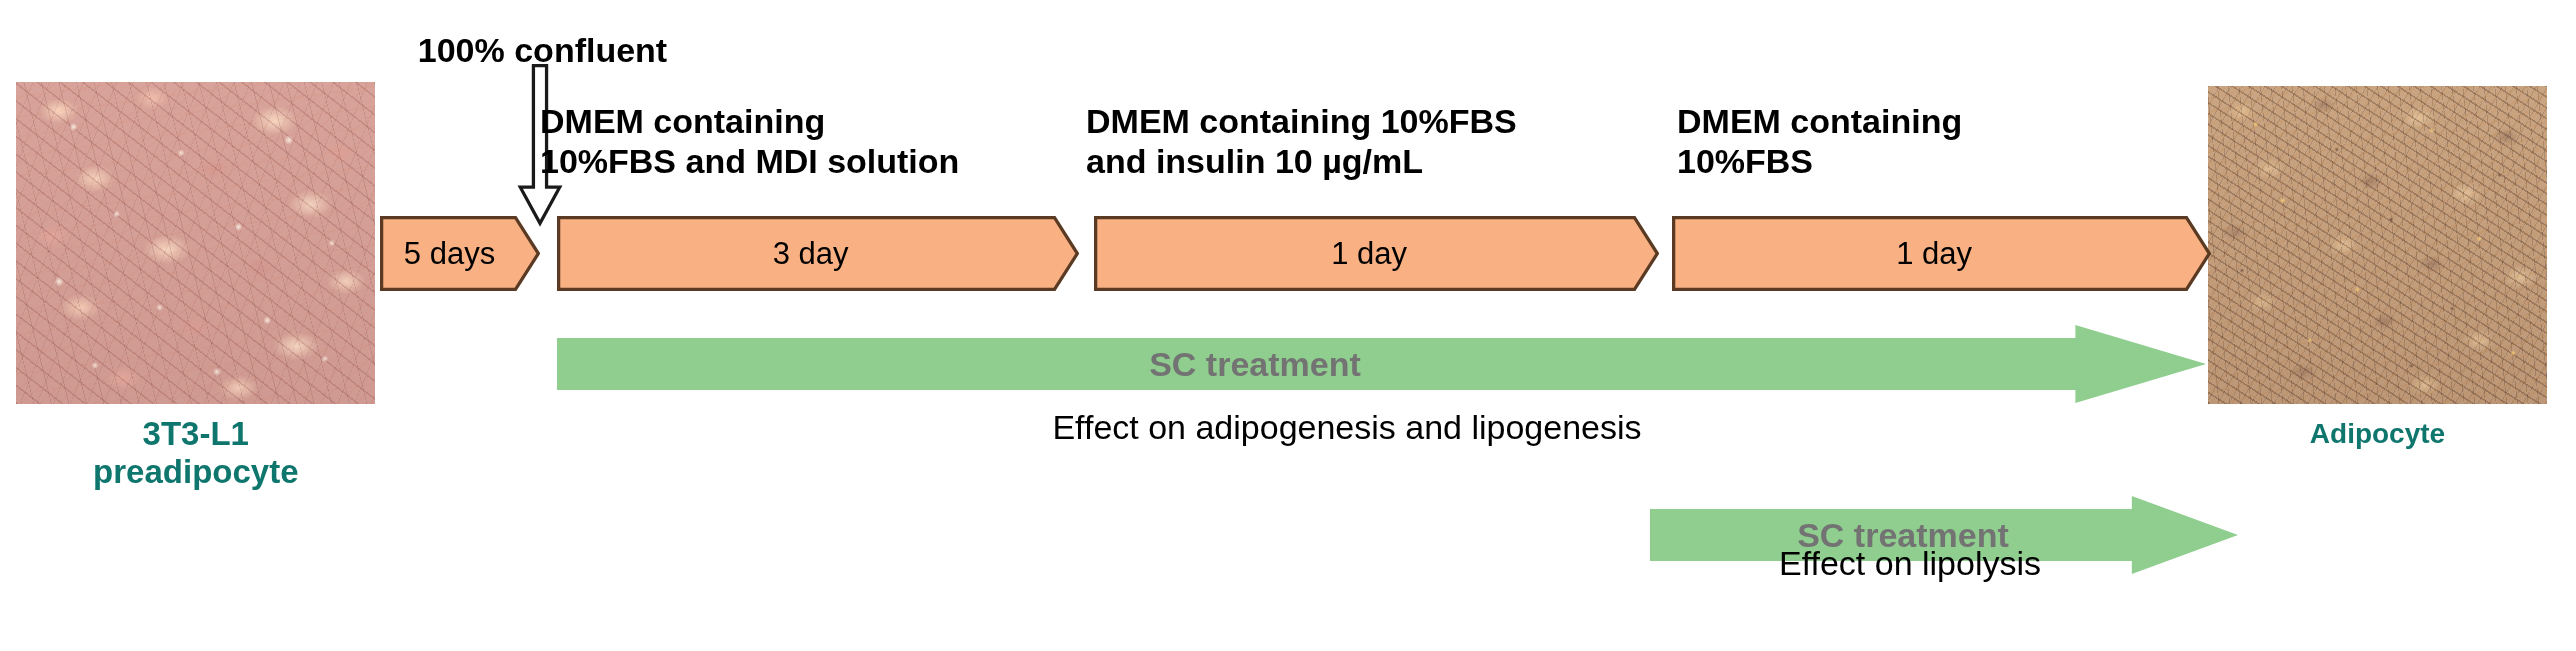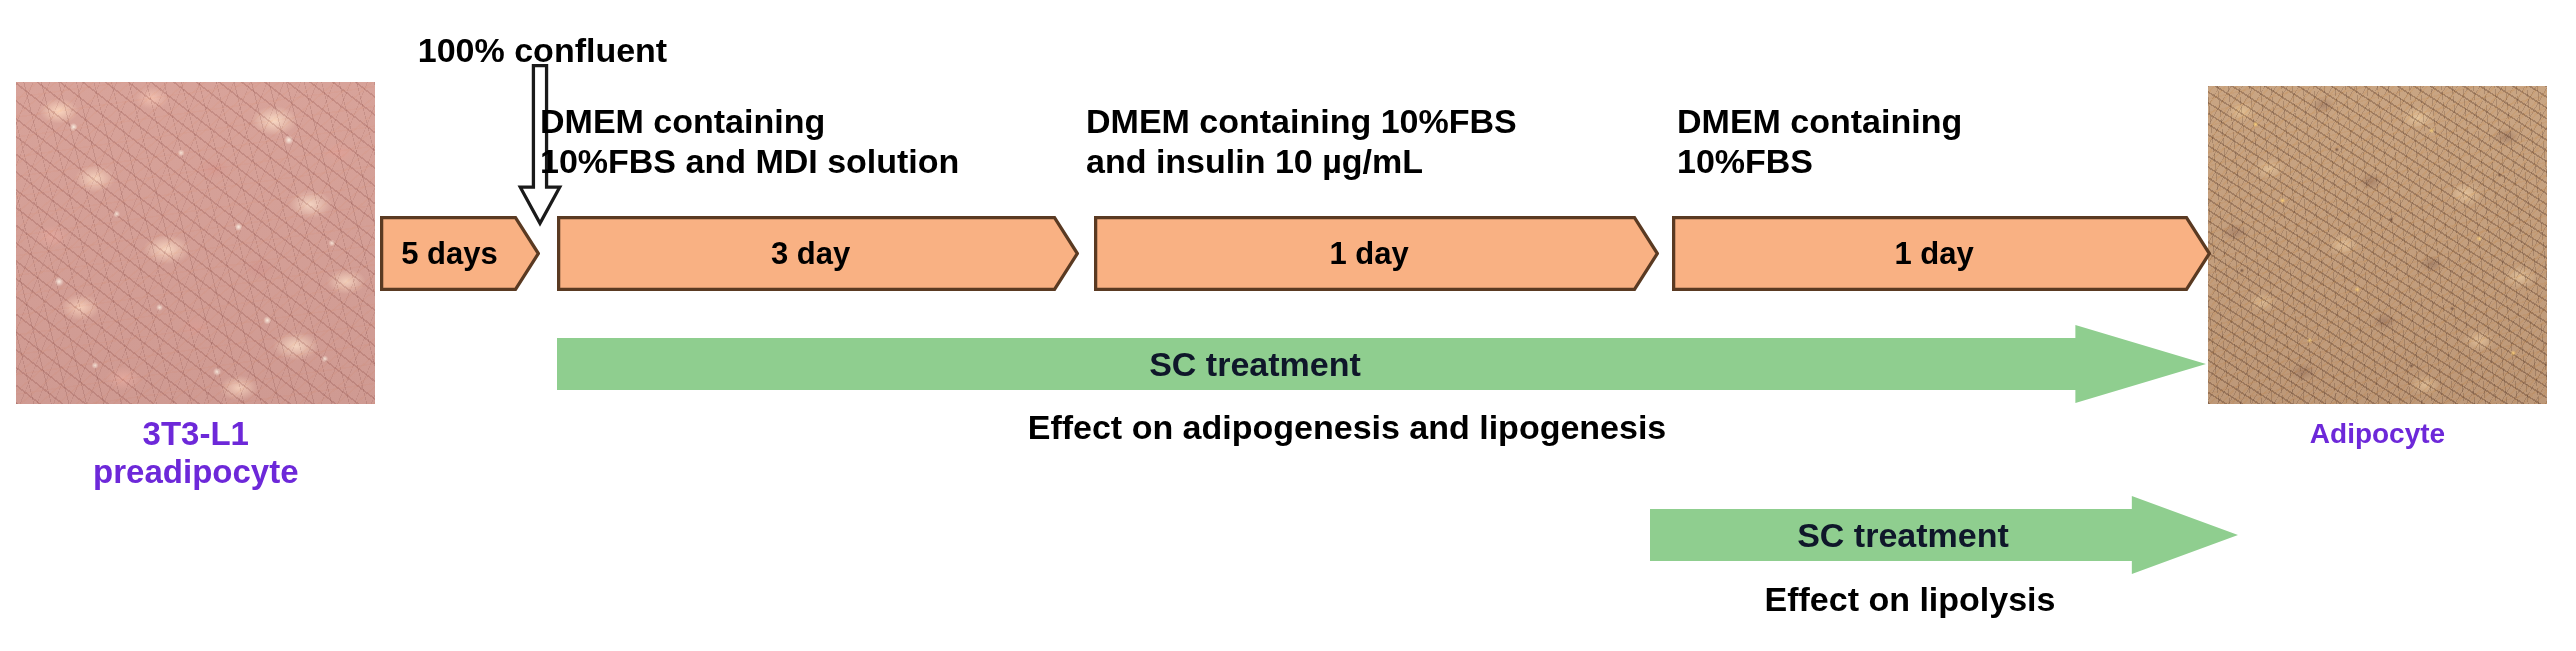--- a/index.html
+++ b/index.html
@@ -101,61 +101,61 @@
       radial-gradient(circle 4.1px at 80% 48%, rgba(255,214,126,.85),rgba(255,214,126,0) 70%),
       radial-gradient(circle 3.3px at 10% 58%, rgba(86,56,44,.7),    rgba(86,56,44,0) 70%),
       radial-gradient(circle 4.1px at 44% 64%, rgba(255,212,122,.85),rgba(255,212,122,0) 70%),
       radial-gradient(circle 3.3px at 72% 70%, rgba(90,58,46,.7),    rgba(90,58,46,0) 70%),
       radial-gradient(circle 4.1px at 30% 80%, rgba(255,216,128,.85),rgba(255,216,128,0) 70%),
       radial-gradient(circle 3.3px at 60% 88%, rgba(84,54,42,.7),    rgba(84,54,42,0) 70%),
       radial-gradient(circle 4.1px at 90% 84%, rgba(255,210,118,.85),rgba(255,210,118,0) 70%);
   }
 
   
-  .caption{position:absolute;text-align:center;font-weight:bold;color:#6d28d9;line-height:1.16;}
+  .caption{position:absolute;text-align:center;font-weight:bold;color:#0f766e;line-height:1.16;}
   #preadipocyte-caption{left:16.3px;top:415px;width:359px;font-size:33px;}
   #adipocyte-caption{left:2208px;top:418px;width:339px;font-size:28px;}
 
   
   #confluent-label{position:absolute;left:367px;top:4.9px;width:351px;text-align:center;
     font-size:34px;font-weight:bold;white-space:nowrap;margin-top:26px;}
   #confluent-arrow{position:absolute;left:517px;top:64px;width:46px;height:162px;}
 
   
   .medium-note{position:absolute;font-weight:bold;font-size:34px;line-height:1.18;}
   #medium-note-1{left:540px;top:101px;width:517px;}
   #medium-note-2{left:1086px;top:101px;width:555px;}
   #medium-note-3{left:1677px;top:101px;width:490px;}
 
   
   .chevron{position:absolute;top:216px;height:75px;}
   .chevron svg{display:block;width:100%;height:100%;}
   .chevron .lbl{position:absolute;left:0;top:0;width:100%;height:75px;
     display:flex;align-items:center;justify-content:center;
-    font-size:31px;font-weight:bold;color:#000;padding-right:14.7px;box-sizing:border-box;}
+    font-size:31px;font-weight:normal;color:#000;padding-right:14.7px;box-sizing:border-box;}
   #chevron-5days{left:380px;width:160px;}
   #chevron-5days .lbl{padding-right:21px;}
   #chevron-3day{left:557px;width:522px;}
   #chevron-6day{left:1094px;width:565px;}
   #chevron-9day{left:1672px;width:539px;}
 
   
   .green-arrow{position:absolute;}
   .green-arrow svg{display:block;width:100%;height:100%;}
   .green-arrow .lbl{position:absolute;left:0;top:0;width:100%;height:100%;
     display:flex;align-items:center;justify-content:center;
-    font-size:34px;font-weight:bold;color:#0f172a;box-sizing:border-box;}
+    font-size:34px;font-weight:bold;color:#737373;box-sizing:border-box;}
   #sc-arrow-adipogenesis{left:557px;top:325px;width:1649px;height:78px;}
   #sc-arrow-adipogenesis .lbl{padding-right:253px;}
   #sc-arrow-lipolysis{left:1650px;top:496px;width:588px;height:78px;}
   #sc-arrow-lipolysis .lbl{padding-right:82px;}
 
-  .effect-note{position:absolute;text-align:center;font-weight:bold;font-size:34px;white-space:nowrap;}
+  .effect-note{position:absolute;text-align:center;font-weight:normal;font-size:34px;white-space:nowrap;}
   #effect-adipogenesis{left:735px;top:408px;width:1224px;}
-  #effect-lipolysis{left:1649px;top:580px;width:522px;}
+  #effect-lipolysis{left:1649px;top:544px;width:522px;}
 </style>
 </head>
 <body>
 
 <div id="stage">
 
   <div class="micrograph" id="preadipocyte-image">
     <div class="tex base"></div>
     <div class="tex fibers"></div>
     <div class="tex cells"></div>

